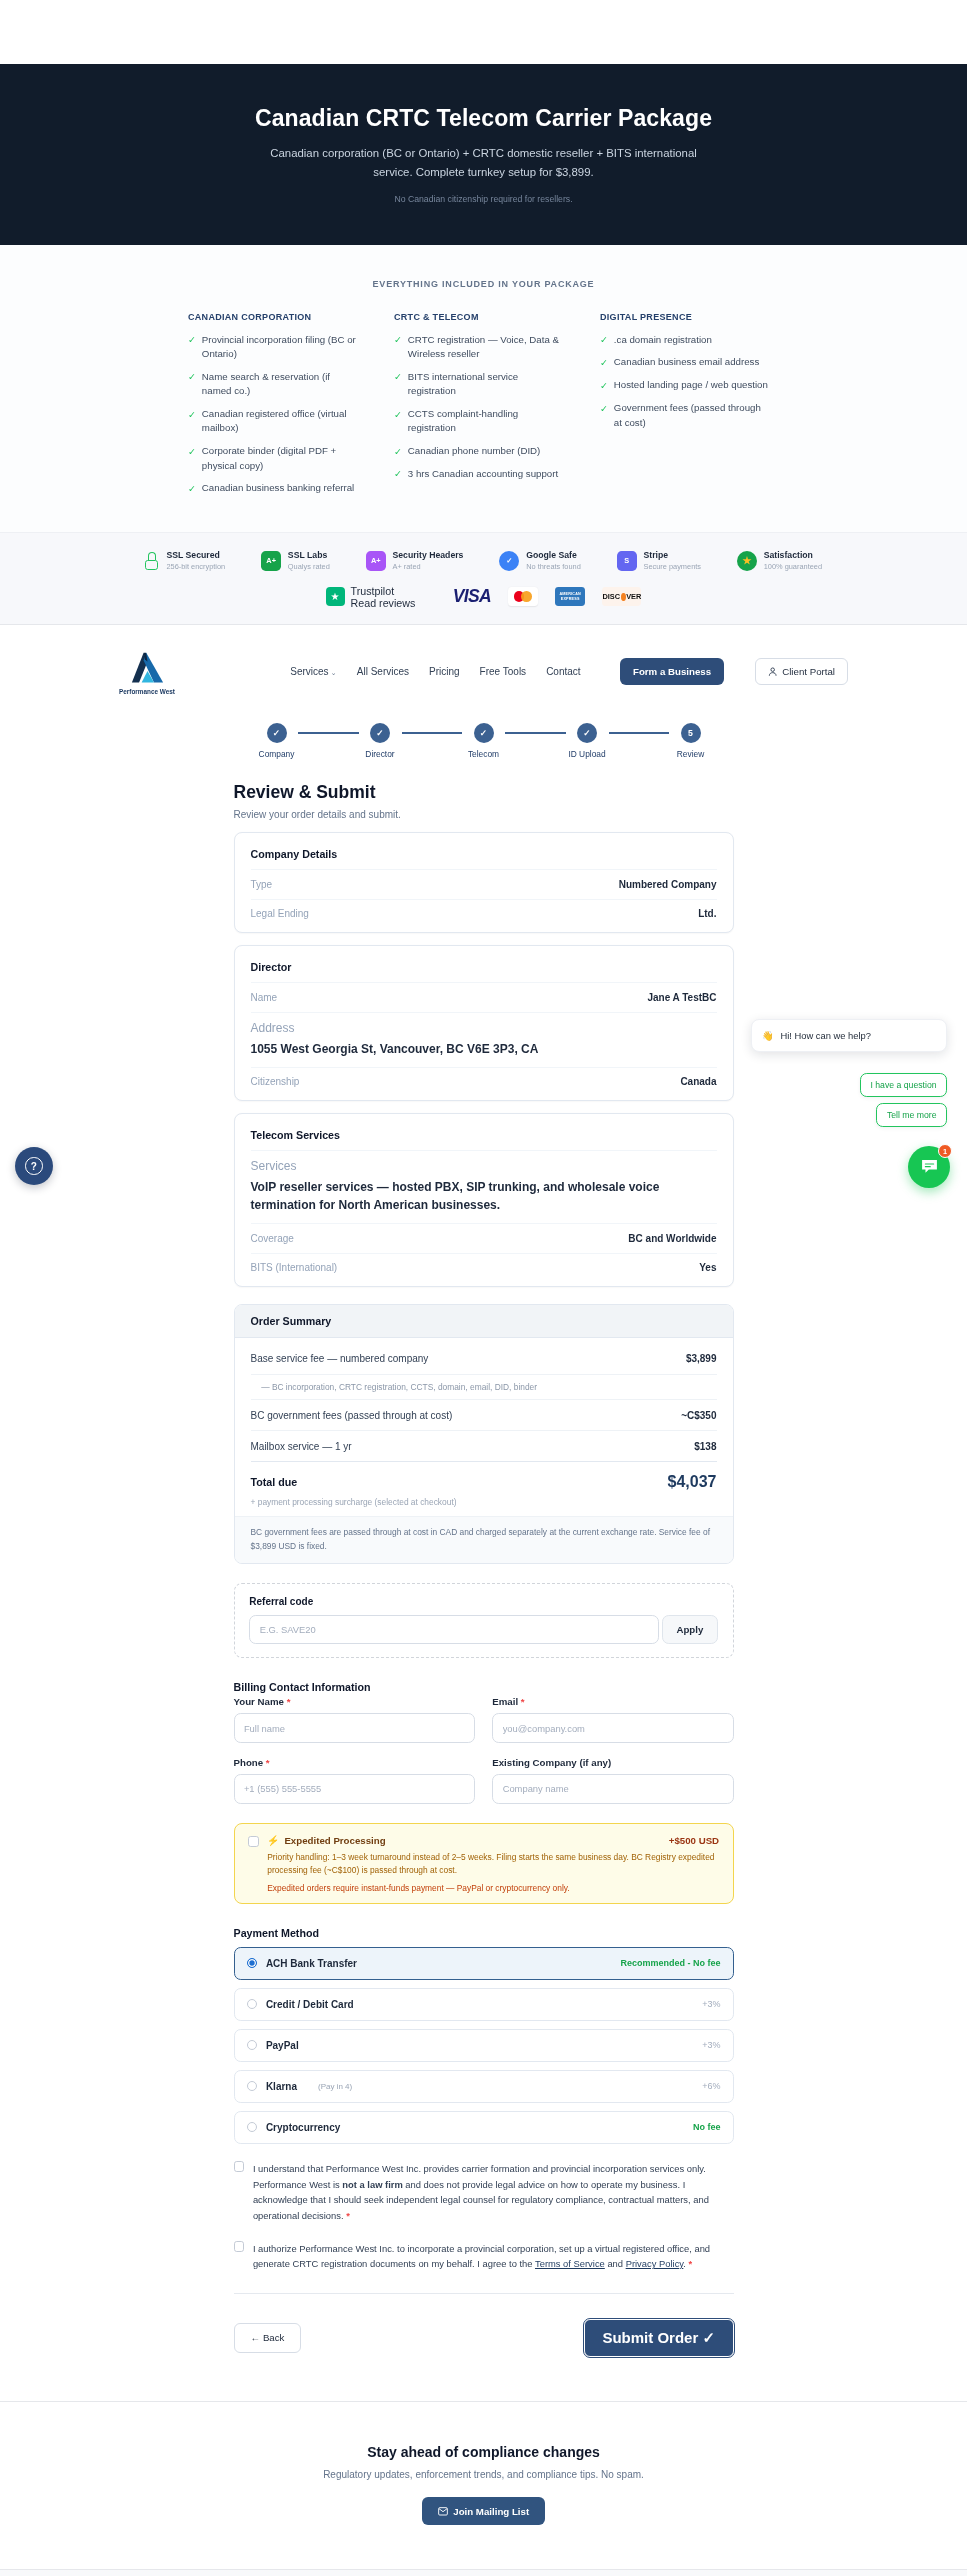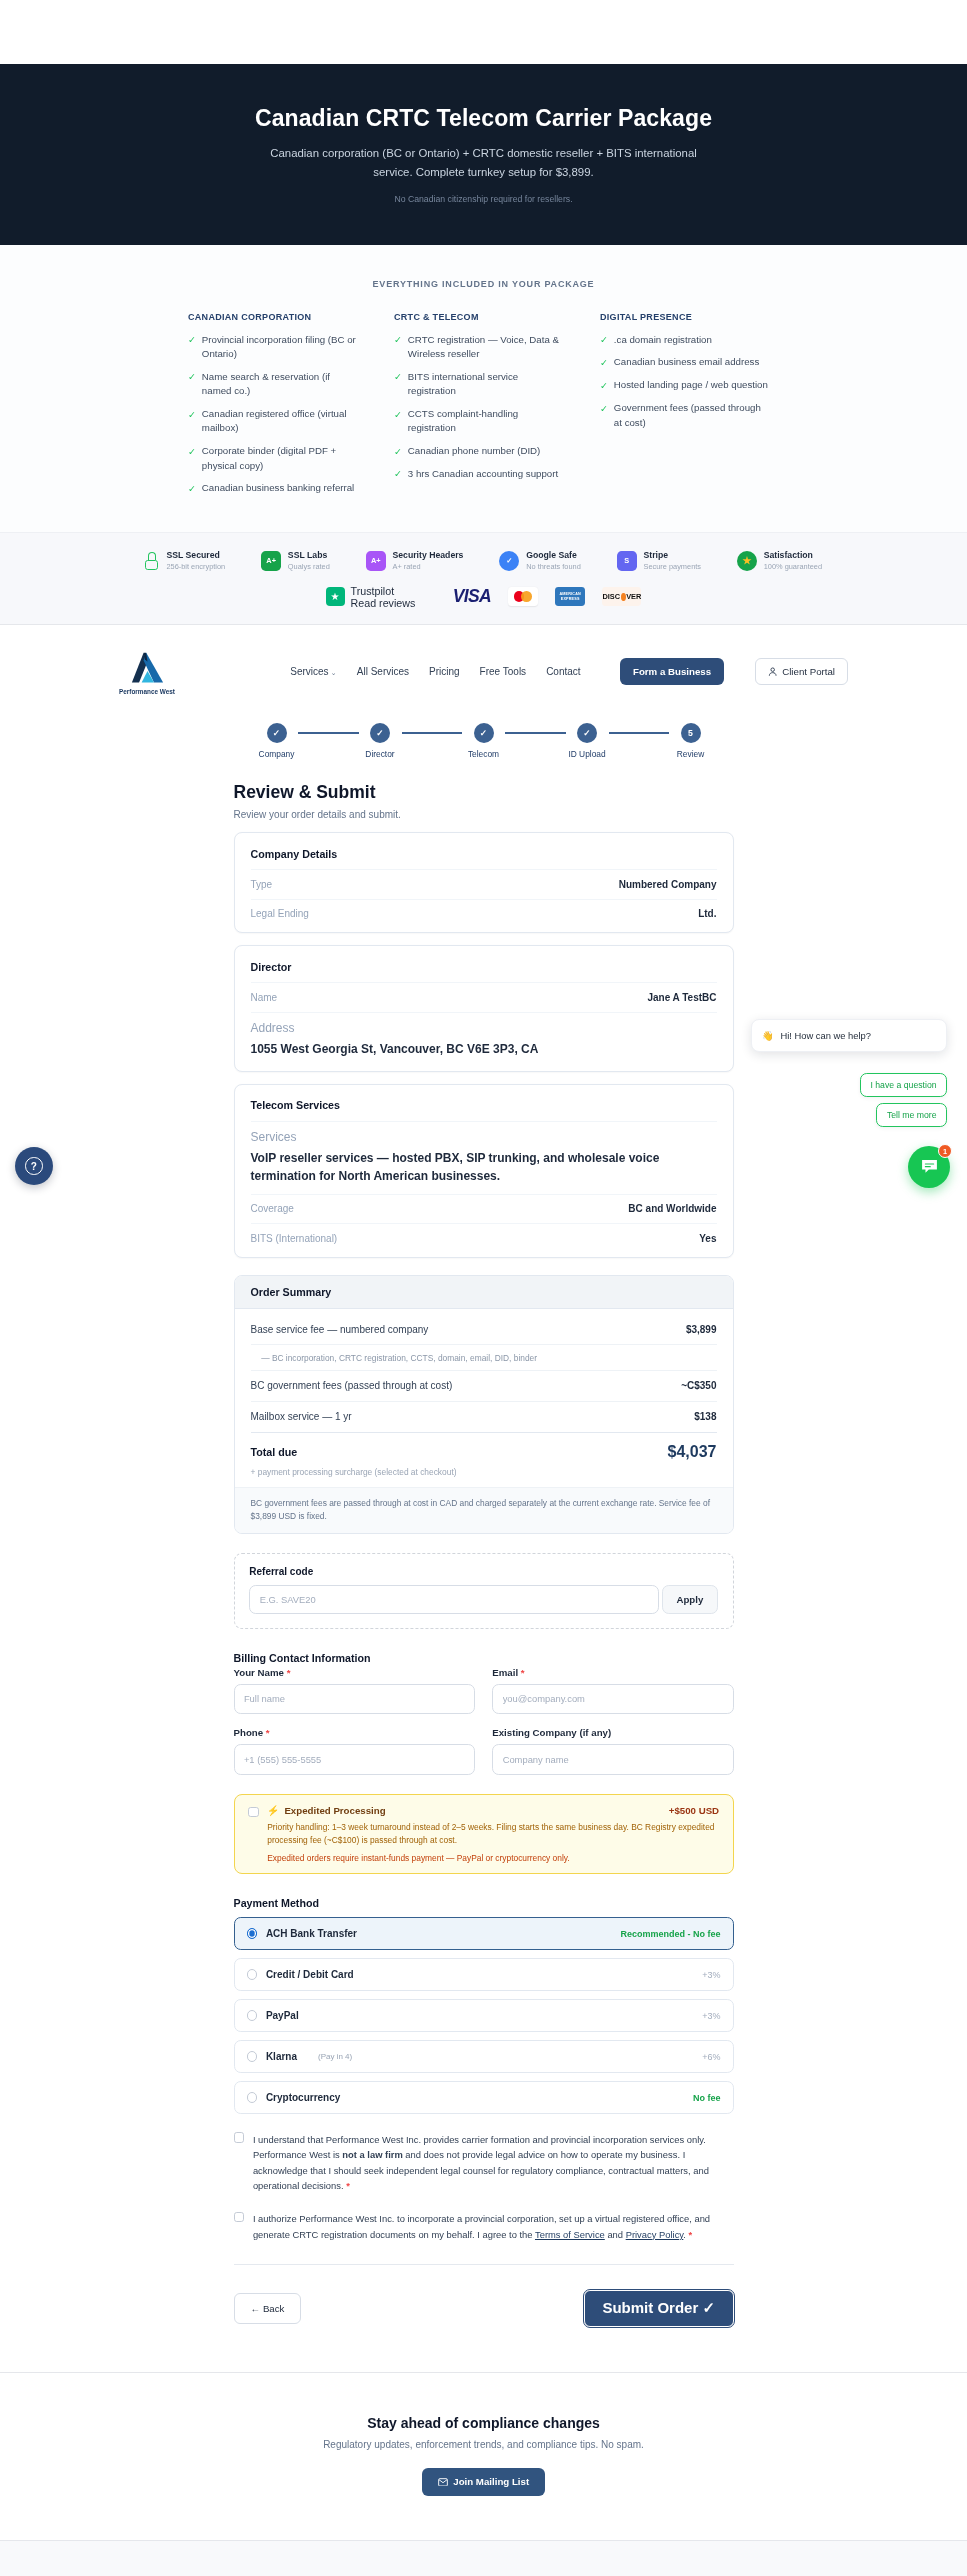--- a/index.html
+++ b/index.html
@@ -390,20 +390,24 @@
   <div class="card">
     <div class="ctitle">Director</div>
     <div class="crow">
         <span class="cl">Name</span>
         <span class="cv">Jane A TestBC</span>
       </div>
     <div class="cblock">
         <div class="cl">Address</div>
         <div class="cv">1055 West Georgia St, Vancouver, BC V6E 3P3, CA</div>
       </div>
+    <div class="crow">
+        <span class="cl">Citizenship</span>
+        <span class="cv">Canada</span>
+      </div>
   </div>
 
   <div class="card">
     <div class="ctitle">Telecom Services</div>
     <div class="cblock">
         <div class="cl">Services</div>
         <div class="cv">VoIP reseller services — hosted PBX, SIP trunking, and wholesale voice termination for North American businesses.</div>
       </div>
     <div class="crow">
         <span class="cl">Coverage</span>

